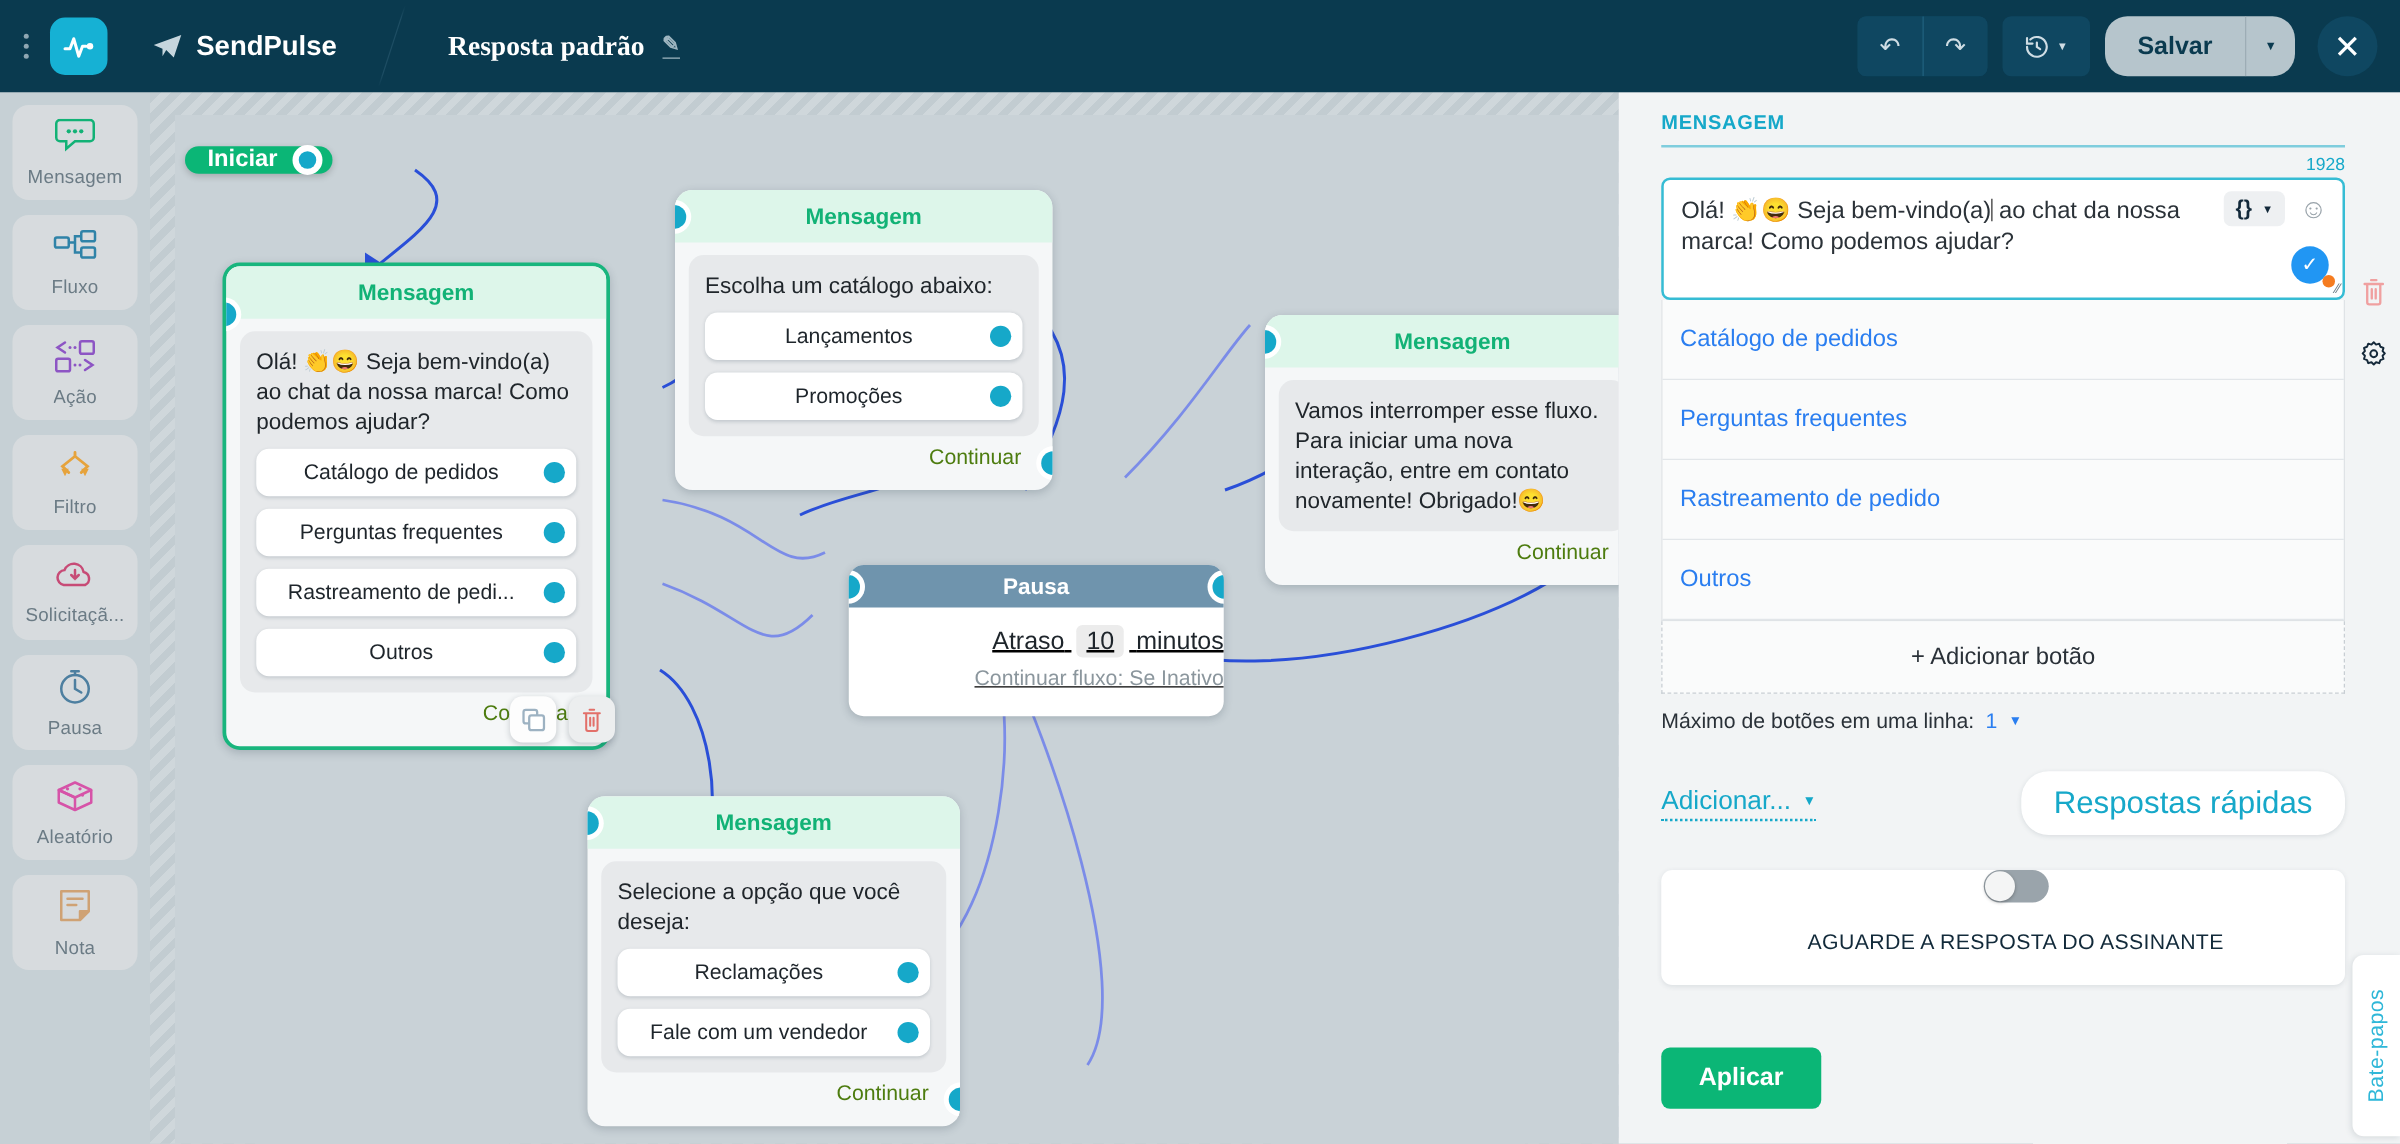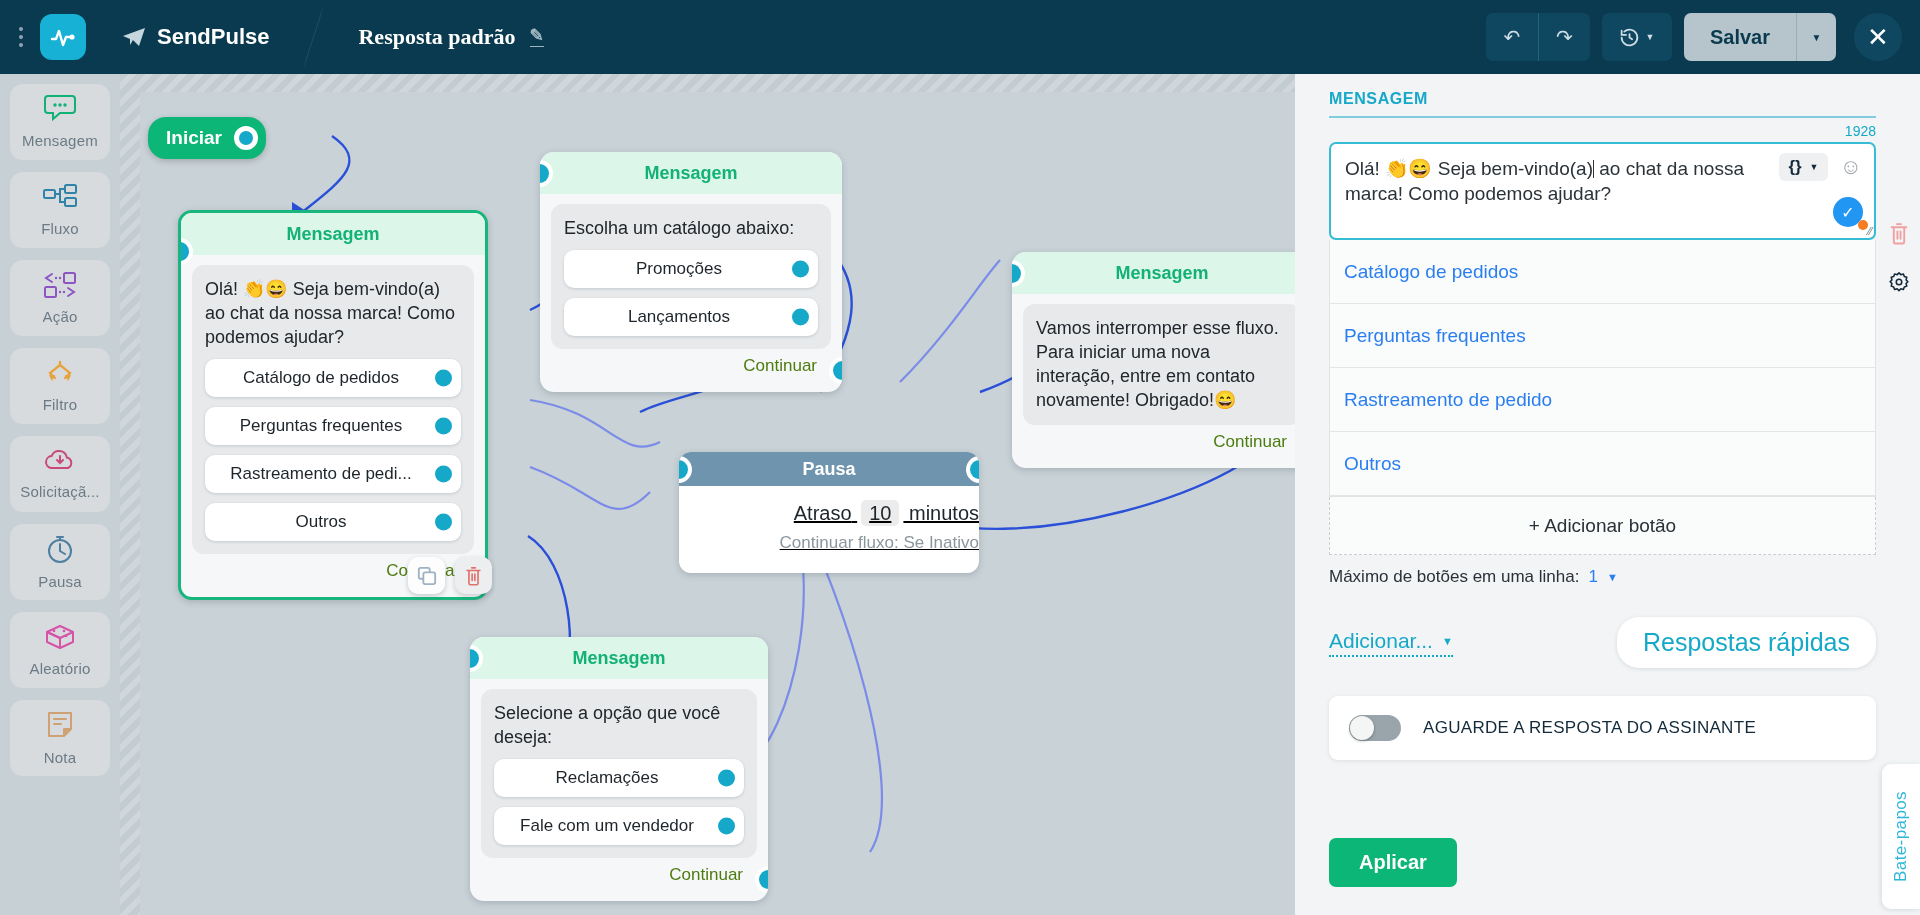--- a/index.html
+++ b/index.html
@@ -45,21 +45,21 @@
     position: absolute; right: 18px; top: 13px; display: flex; align-items: center; gap: 12px;
   }
   .hbtn-group { display: flex; background: #0f4761; border-radius: 7px; overflow: hidden; }
   .hbtn {
     min-width: 52px; height: 48px; display: flex; align-items: center; justify-content: center;
     color: #cfdde4; font-size: 20px; cursor: pointer; background: #0f4761;
   }
   .hbtn + .hbtn { border-left: 1px solid #20627f; }
   .hbtn-hist { min-width: 70px; gap: 5px; border-radius: 7px; }
   .caret { font-size: 9px; }
-  .save-group { display: flex; background: #b6c5cc; border-radius: 7px; overflow: hidden; }
+  .save-group { display: flex; background: #b6c5cc; border-radius: 18px; overflow: hidden; }
   .save-main {
     height: 48px; padding: 0 26px; display: flex; align-items: center;
     color: #0a3a4f; font-size: 20px; font-weight: bold; cursor: pointer;
   }
   .save-arrow {
     width: 40px; height: 48px; display: flex; align-items: center; justify-content: center;
     color: #0a3a4f; font-size: 10px; border-left: 1px solid #9dadb5; cursor: pointer;
   }
   .close-btn {
     width: 48px; height: 48px; border-radius: 50%; background: #0f4761;
@@ -127,21 +127,21 @@
     padding: 7px 14px 10px 0; font-size: 17px; color: #4d7c0f;
   }
   .port {
     width: 19px; height: 19px; border-radius: 50%; background: #16a8c9;
     box-shadow: 0 0 0 4px #ffffff, 0 1px 3px rgba(0,0,0,.25);
     position: absolute;
   }
 
   
   .start-pill {
-    position: absolute; height: 42px; border-radius: 18px; background: #0bb676;
+    position: absolute; height: 22px; border-radius: 18px; background: #0bb676;
     display: flex; align-items: center; gap: 12px; padding: 0 8px 0 18px;
     color: #fff; font-size: 19px; font-weight: bold;
     box-shadow: 0 2px 6px rgba(0,0,0,.2);
   }
   .start-pill .ring {
     width: 24px; height: 24px; border-radius: 50%; background: #fff;
     display: flex; align-items: center; justify-content: center;
   }
   .start-pill .ring i { width: 14px; height: 14px; border-radius: 50%; background: #16a8c9; display: block; }
 
@@ -216,23 +216,24 @@
   .add-link {
     color: #16a8c9; font-size: 21px; border-bottom: 2px dotted #16a8c9;
     display: flex; align-items: center; gap: 9px; cursor: pointer; padding-bottom: 2px;
   }
   .add-link .cv { font-size: 11px; }
   .quick-btn {
     background: #ffffff; border-radius: 22px; padding: 11px 26px; color: #16a8c9;
     font-size: 25px; box-shadow: 0 1px 4px rgba(40,60,75,.13); cursor: pointer;
   }
   .toggle-card {
-    margin-top: 28px; background: #ffffff; border-radius: 9px; height: 64px;
+    margin-top: 28px; background: #ffffff; border-radius: 9px; height: 92px;
     display: flex; align-items: center; padding-left: 20px; gap: 22px;
     box-shadow: 0 1px 4px rgba(40,60,75,.1);
+    flex-direction: column;
   }
   .switch {
     width: 52px; height: 26px; border-radius: 13px; background: #9aa4ab; position: relative; cursor: pointer;
   }
   .switch i {
     position: absolute; left: 1px; top: 1px; width: 24px; height: 24px; border-radius: 50%;
     background: #f4f5f5; display: block; box-shadow: 0 1px 3px rgba(0,0,0,.3);
   }
   .toggle-lbl { font-size: 17px; color: #122a3a; letter-spacing: .3px; }
   .apply-btn {
@@ -471,25 +472,25 @@
             </svg>
       </div>
     </div>
 
     <div class="node msg-node" style="left:400px; top:60px; width:302px;">
       <div class="msg-head">Mensagem</div>
       <div class="msg-body">
         <div class="bubble">
           <p>Escolha um catálogo abaixo:</p>
           <div class="opt">
+            <span>Lançamentos</span>
+            <i class="dot"></i>
+          </div>
+          <div class="opt">
             <span>Promoções</span>
-            <i class="dot"></i>
-          </div>
-          <div class="opt">
-            <span>Lançamentos</span>
             <i class="dot"></i>
           </div>
         </div>
         <div class="continuar">Continuar</div>
       </div>
       <i class="port" style="left:-10px; top:12px;"></i>
       <i class="port" style="right:-10px; bottom:12px;"></i>
     </div>
 
     <div class="node msg-node" style="left:872px; top:160px; width:300px;">

